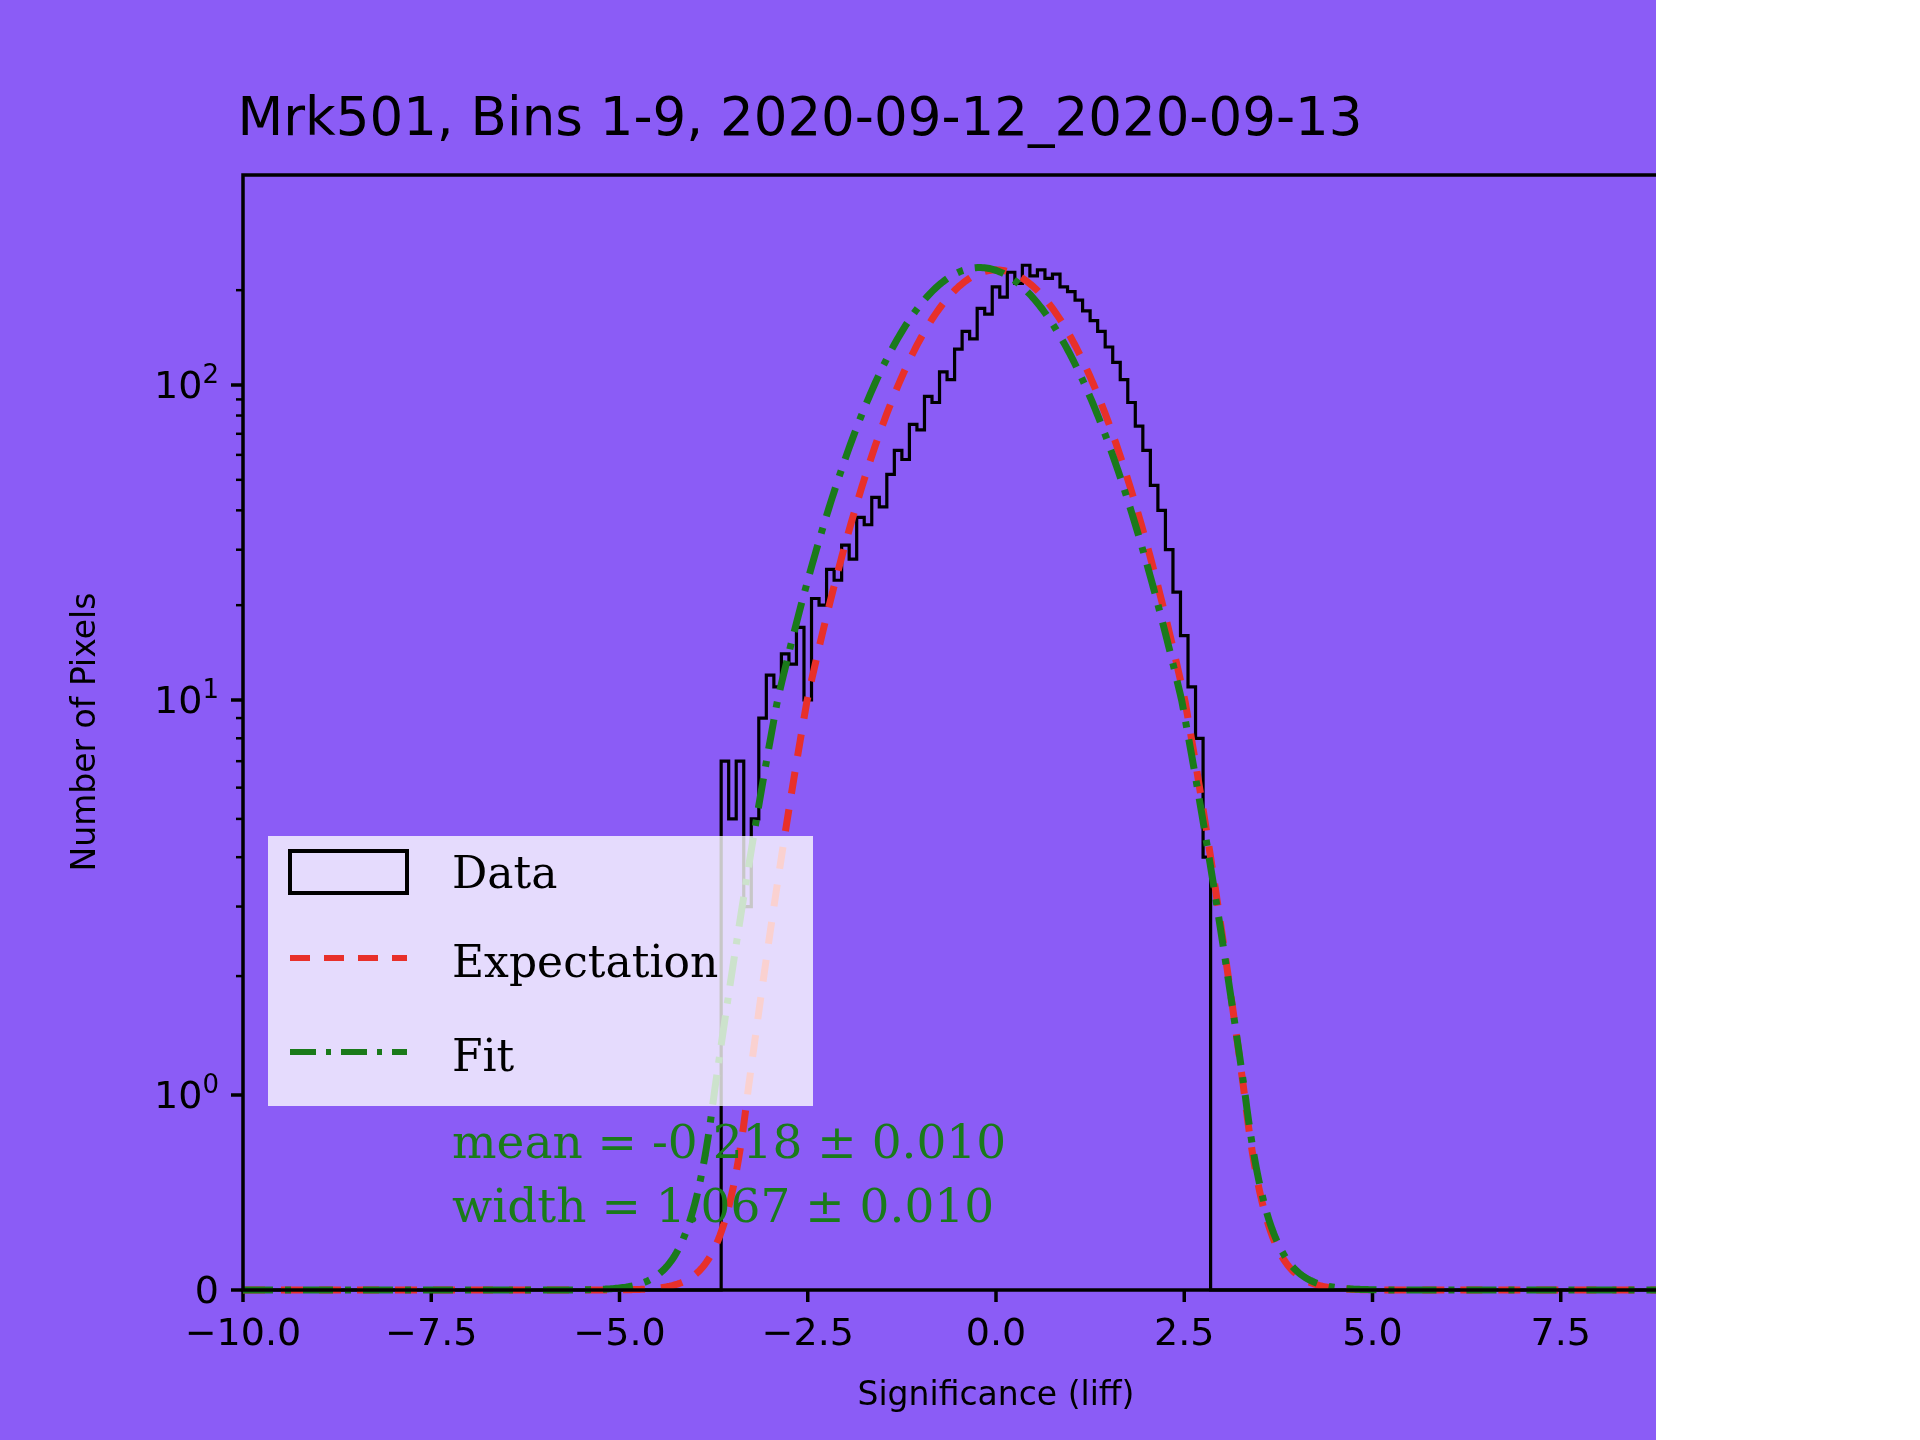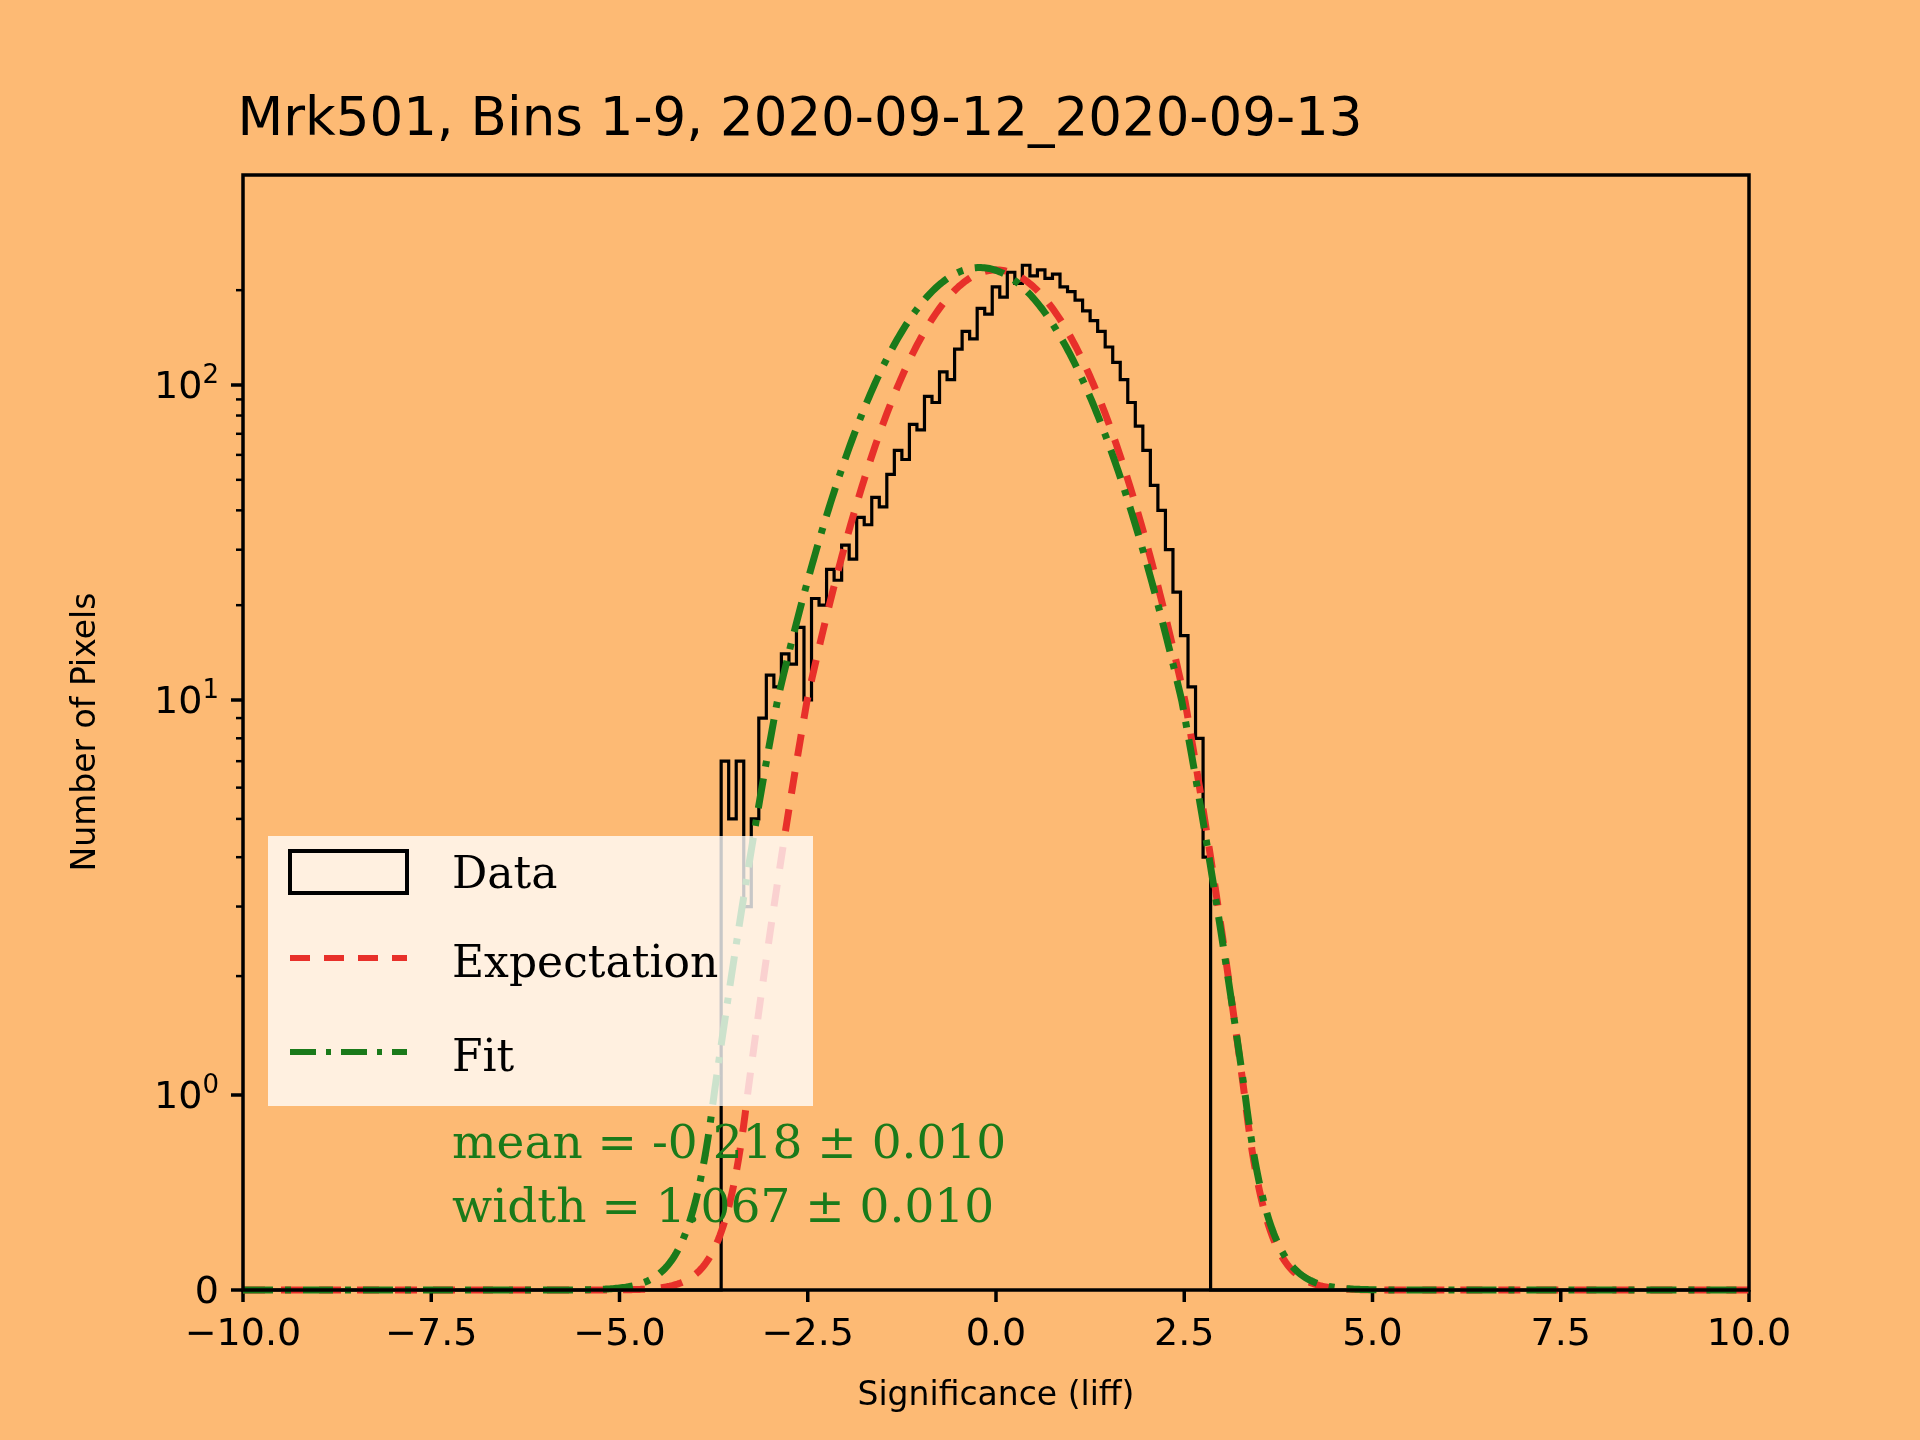--- a/index.html
+++ b/index.html
@@ -2,23 +2,23 @@
 <html><head>
 <meta charset="utf-8">
 <style>
   html, body {
     margin: 0;
     padding: 0;
     background: #ffffff;
   }
   #root {
     position: relative;
-    width: 1920px;
+    width: 1656px;
     height: 1440px;
-    background: #fdba74;
+    background: #8b5cf6;
     font-family: "DejaVu Sans", sans-serif;
     overflow: hidden;
   }
   svg { display: block; }
   .title-text {
     font-family: "DejaVu Sans", sans-serif;
     font-size: 53px;
     fill: #000000;
   }
   .axis-tick-text {

